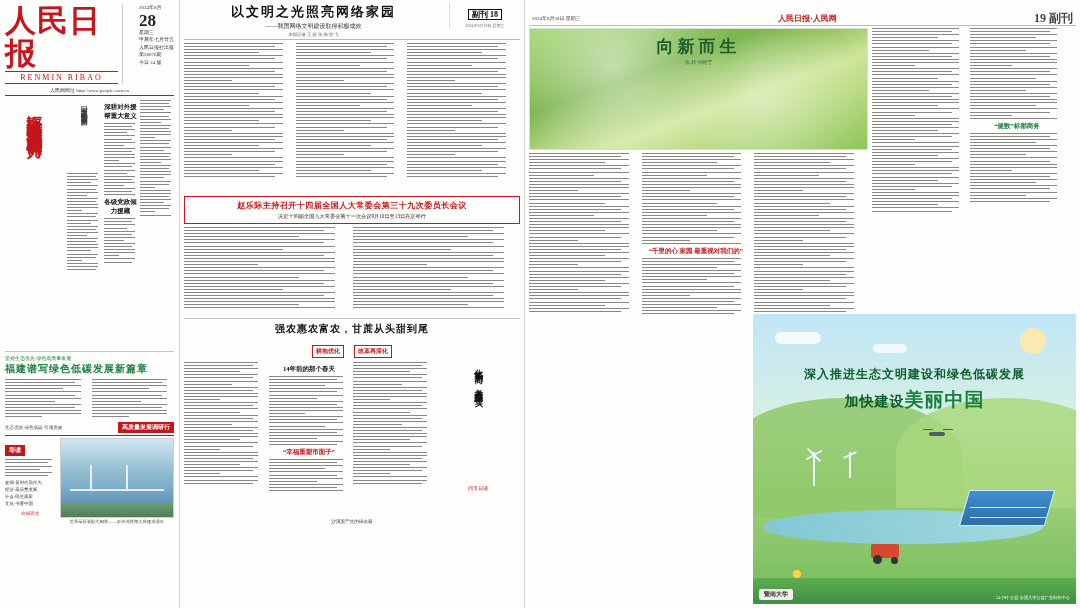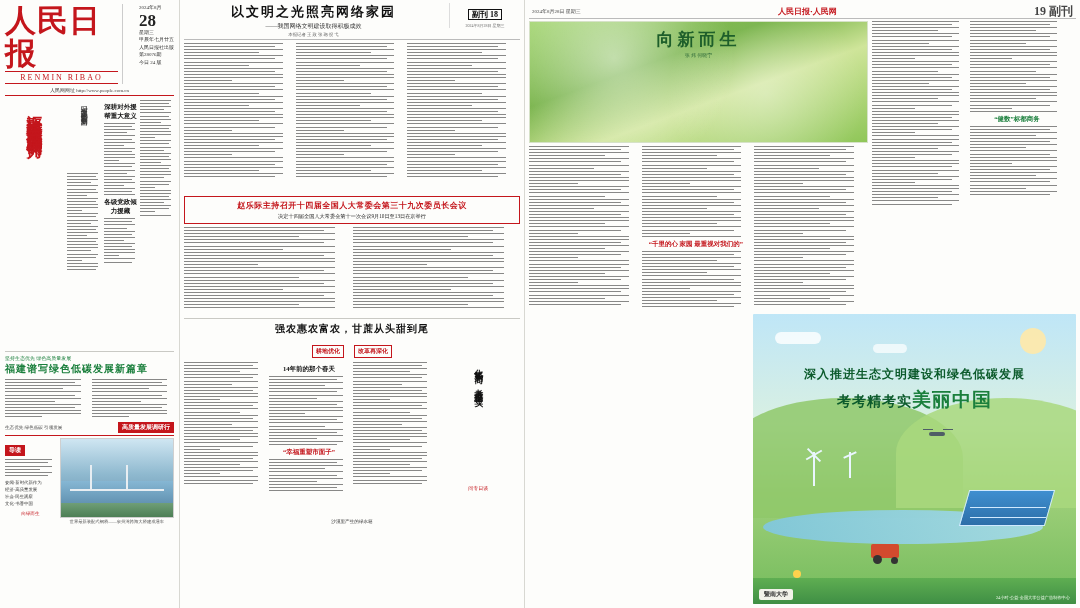--- a/index.html
+++ b/index.html
@@ -31,21 +31,21 @@
   .vsub{writing-mode:vertical-rl;text-orientation:upright;font-size:7px;color:#333;letter-spacing:1px;}
 
   
   .colwrap{display:flex;gap:4px;}
   .microhead{font-size:6.5px;font-weight:bold;color:#111;text-align:center;margin:3px 0 2px;}
 
   
   .centerpane{width:345px;border-right:1px solid #d8d8d2;box-sizing:border-box;padding:3px 4px;}
 
   
-  .rightpane{flex:1;box-sizing:border-box;padding:4px 4px;position:relative;}
+  .rightpane{flex:1;box-sizing:border-box;padding:11px 4px;position:relative;}
 
   
   .topbanner{height:14px;display:flex;align-items:center;justify-content:space-between;border-bottom:1px solid #bbb;font-size:5px;color:#444;padding:0 3px;}
   .kan{border:1px solid #111;padding:0 3px;font-size:8px;font-weight:bold;}
 
   
   .photo{position:relative;overflow:hidden;}
   .greenphoto{background:linear-gradient(160deg,#9fd36a 0%,#6fae3e 35%,#cfe59a 60%,#8fc658 100%);}
   .bridgephoto{background:linear-gradient(180deg,#cfe6f2 0%,#8fb9cf 45%,#5d89a8 100%);}
 
@@ -987,21 +987,21 @@
       <div style="position:absolute;left:120px;top:30px;width:34px;height:9px;border-radius:8px;background:rgba(255,255,255,.7);"></div>
 
       <div style="position:absolute;left:-30px;bottom:86px;width:240px;height:120px;border-radius:50% 50% 0 0;background:#8fc86a;opacity:.85;"></div>
       <div style="position:absolute;right:-40px;bottom:96px;width:220px;height:110px;border-radius:50% 50% 0 0;background:#a9d87e;opacity:.85;"></div>
 
       <div style="position:absolute;left:10px;bottom:60px;width:280px;height:34px;border-radius:50%;background:linear-gradient(90deg,#7fc7e8,#a6dcf2);opacity:.85;"></div>
 
       <div style="position:absolute;left:0;right:0;top:52px;text-align:center;">
         <div class="eco-title1">深入推进生态文明建设和绿色低碳发展</div>
         <div class="eco-title2" style="margin-top:4px;">
-          <span>考考精考实</span><em>美丽中国</em>
+          <span>加快建设</span><em>美丽中国</em>
         </div>
       </div>
 
       <div style="position:absolute;left:60px;bottom:118px;width:2px;height:34px;background:#eaf6ff;"></div>
       <div style="position:absolute;left:52px;bottom:148px;width:18px;height:2px;background:#eaf6ff;transform:rotate(-30deg);"></div>
       <div style="position:absolute;left:52px;bottom:148px;width:18px;height:2px;background:#eaf6ff;transform:rotate(45deg);"></div>
       <div style="position:absolute;left:96px;bottom:126px;width:2px;height:26px;background:#eaf6ff;"></div>
       <div style="position:absolute;left:90px;bottom:148px;width:14px;height:2px;background:#eaf6ff;transform:rotate(-25deg);"></div>
 
       <div style="position:absolute;right:26px;bottom:78px;width:84px;height:34px;background:linear-gradient(180deg,#3f8fd0,#2c6ea8);transform:skewX(-16deg);border:1px solid #cfe9ff;"></div>

